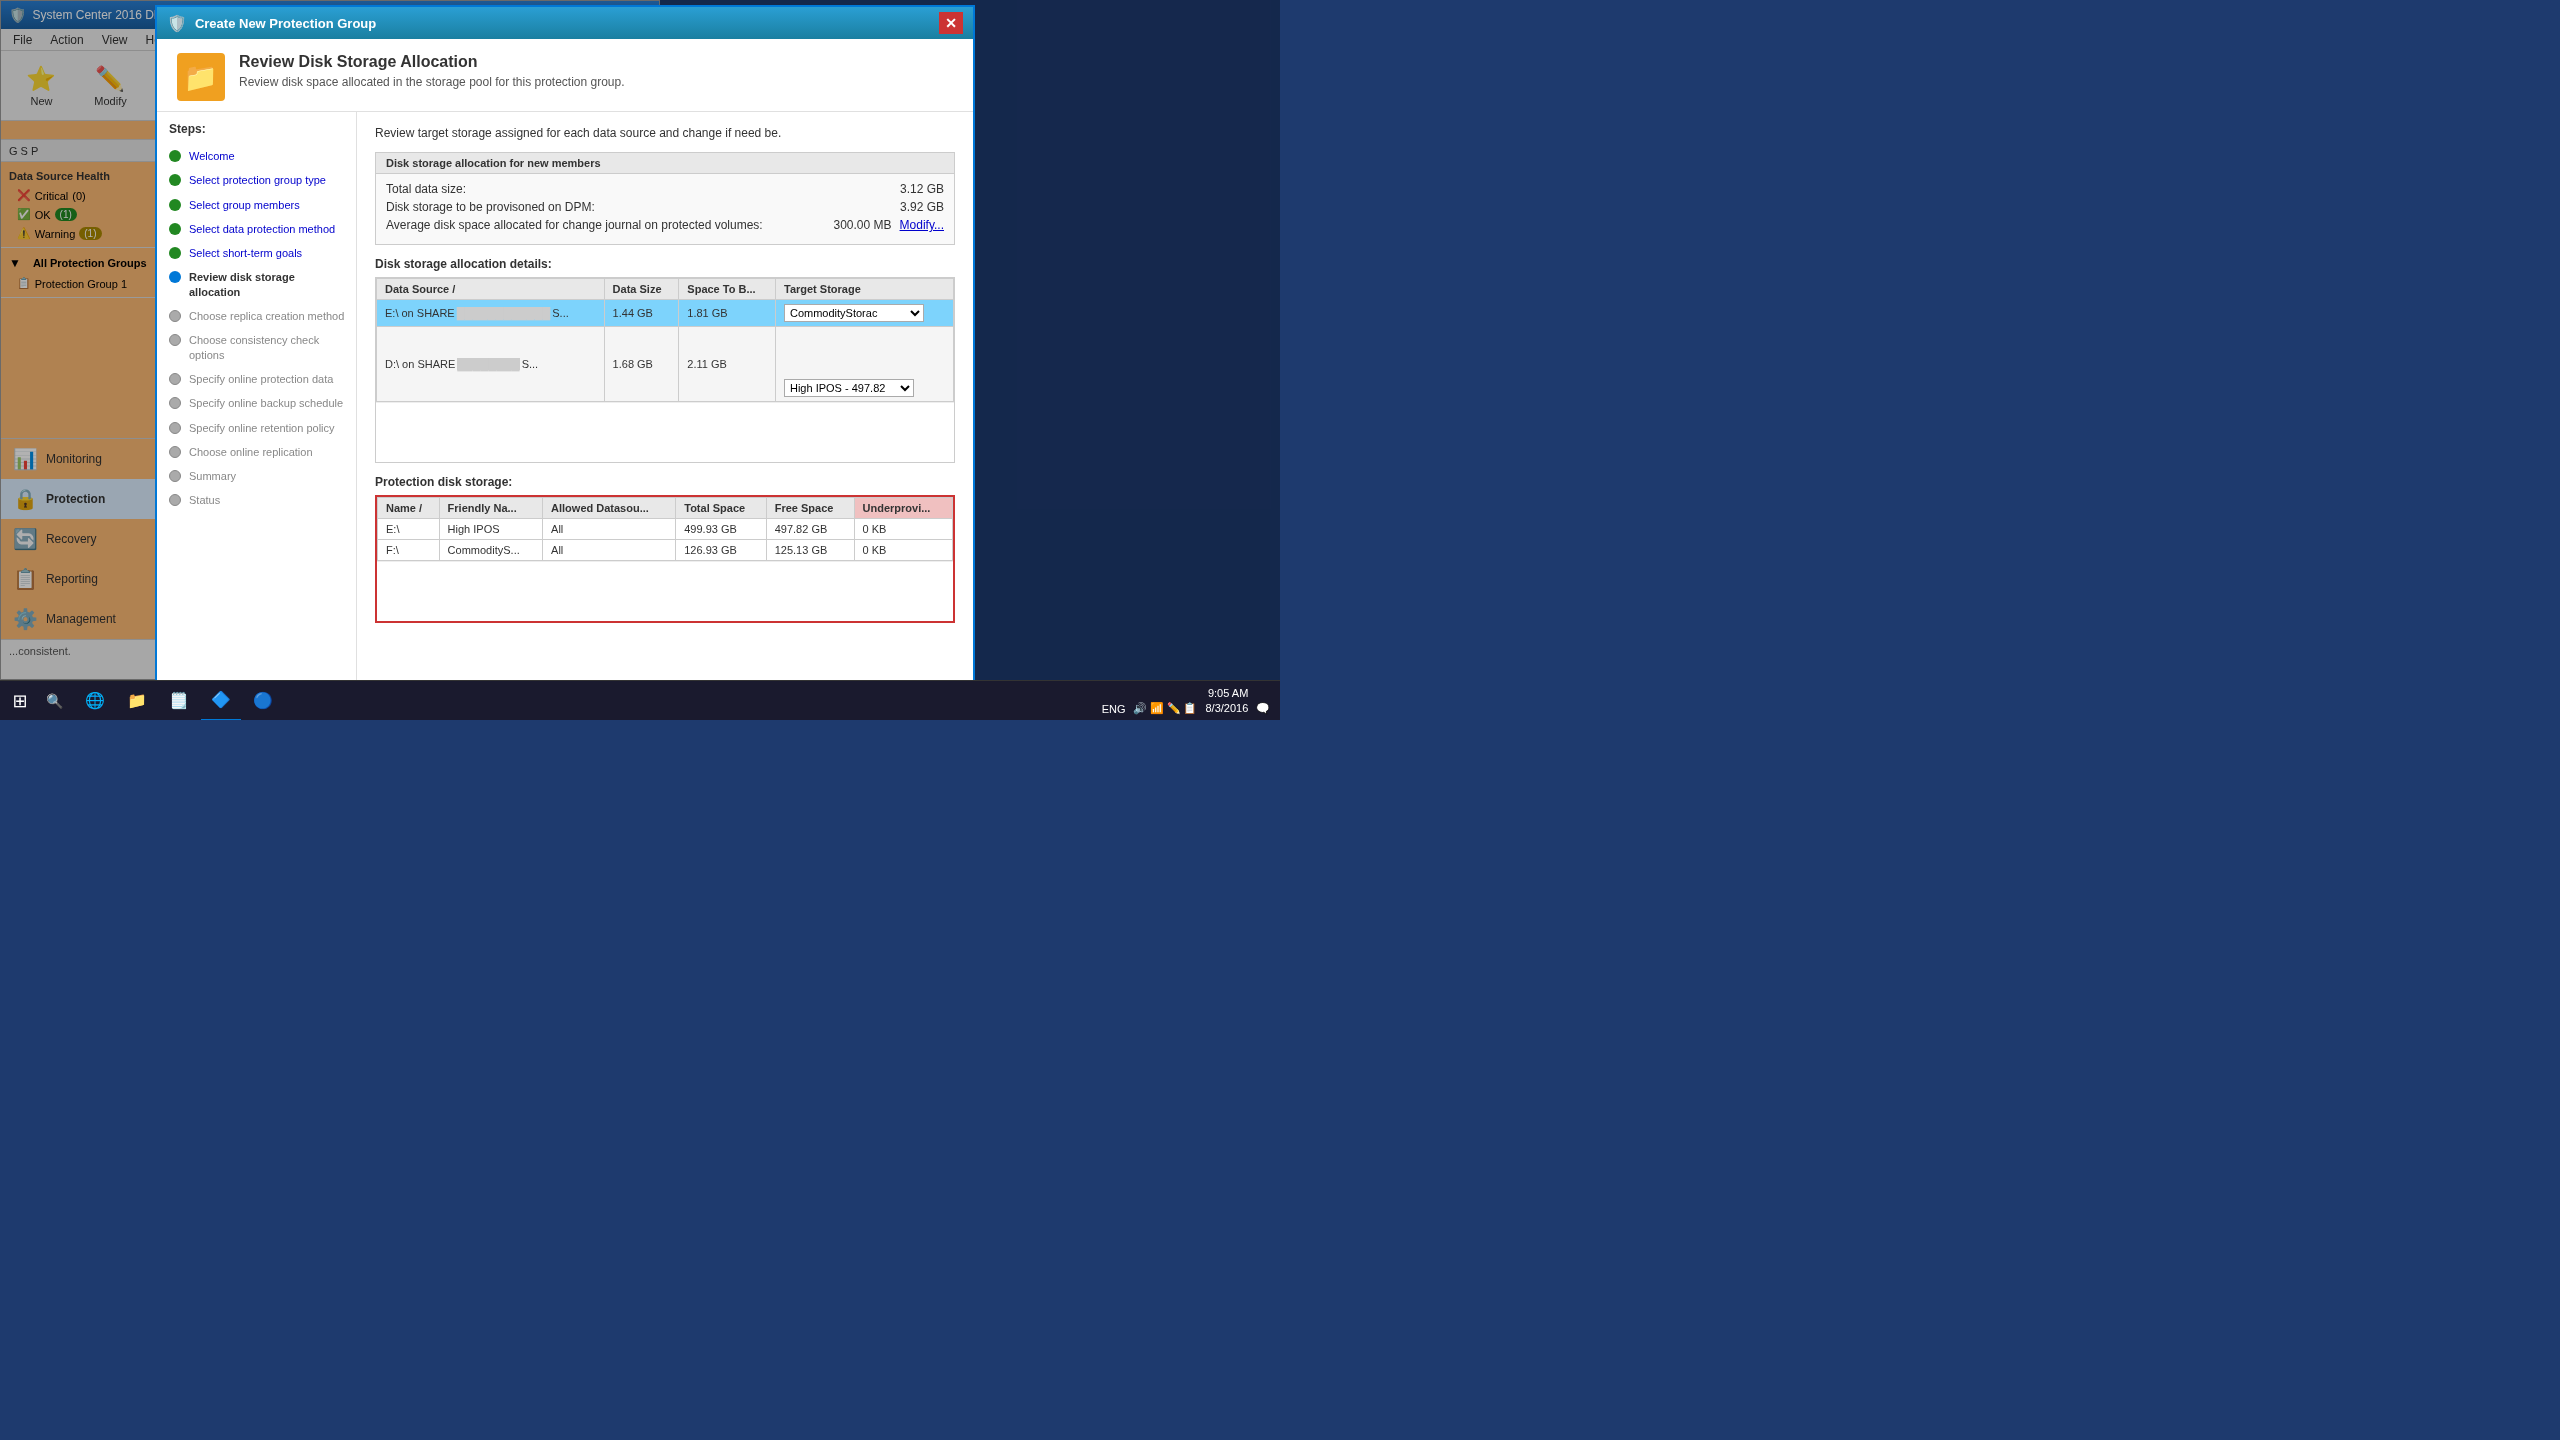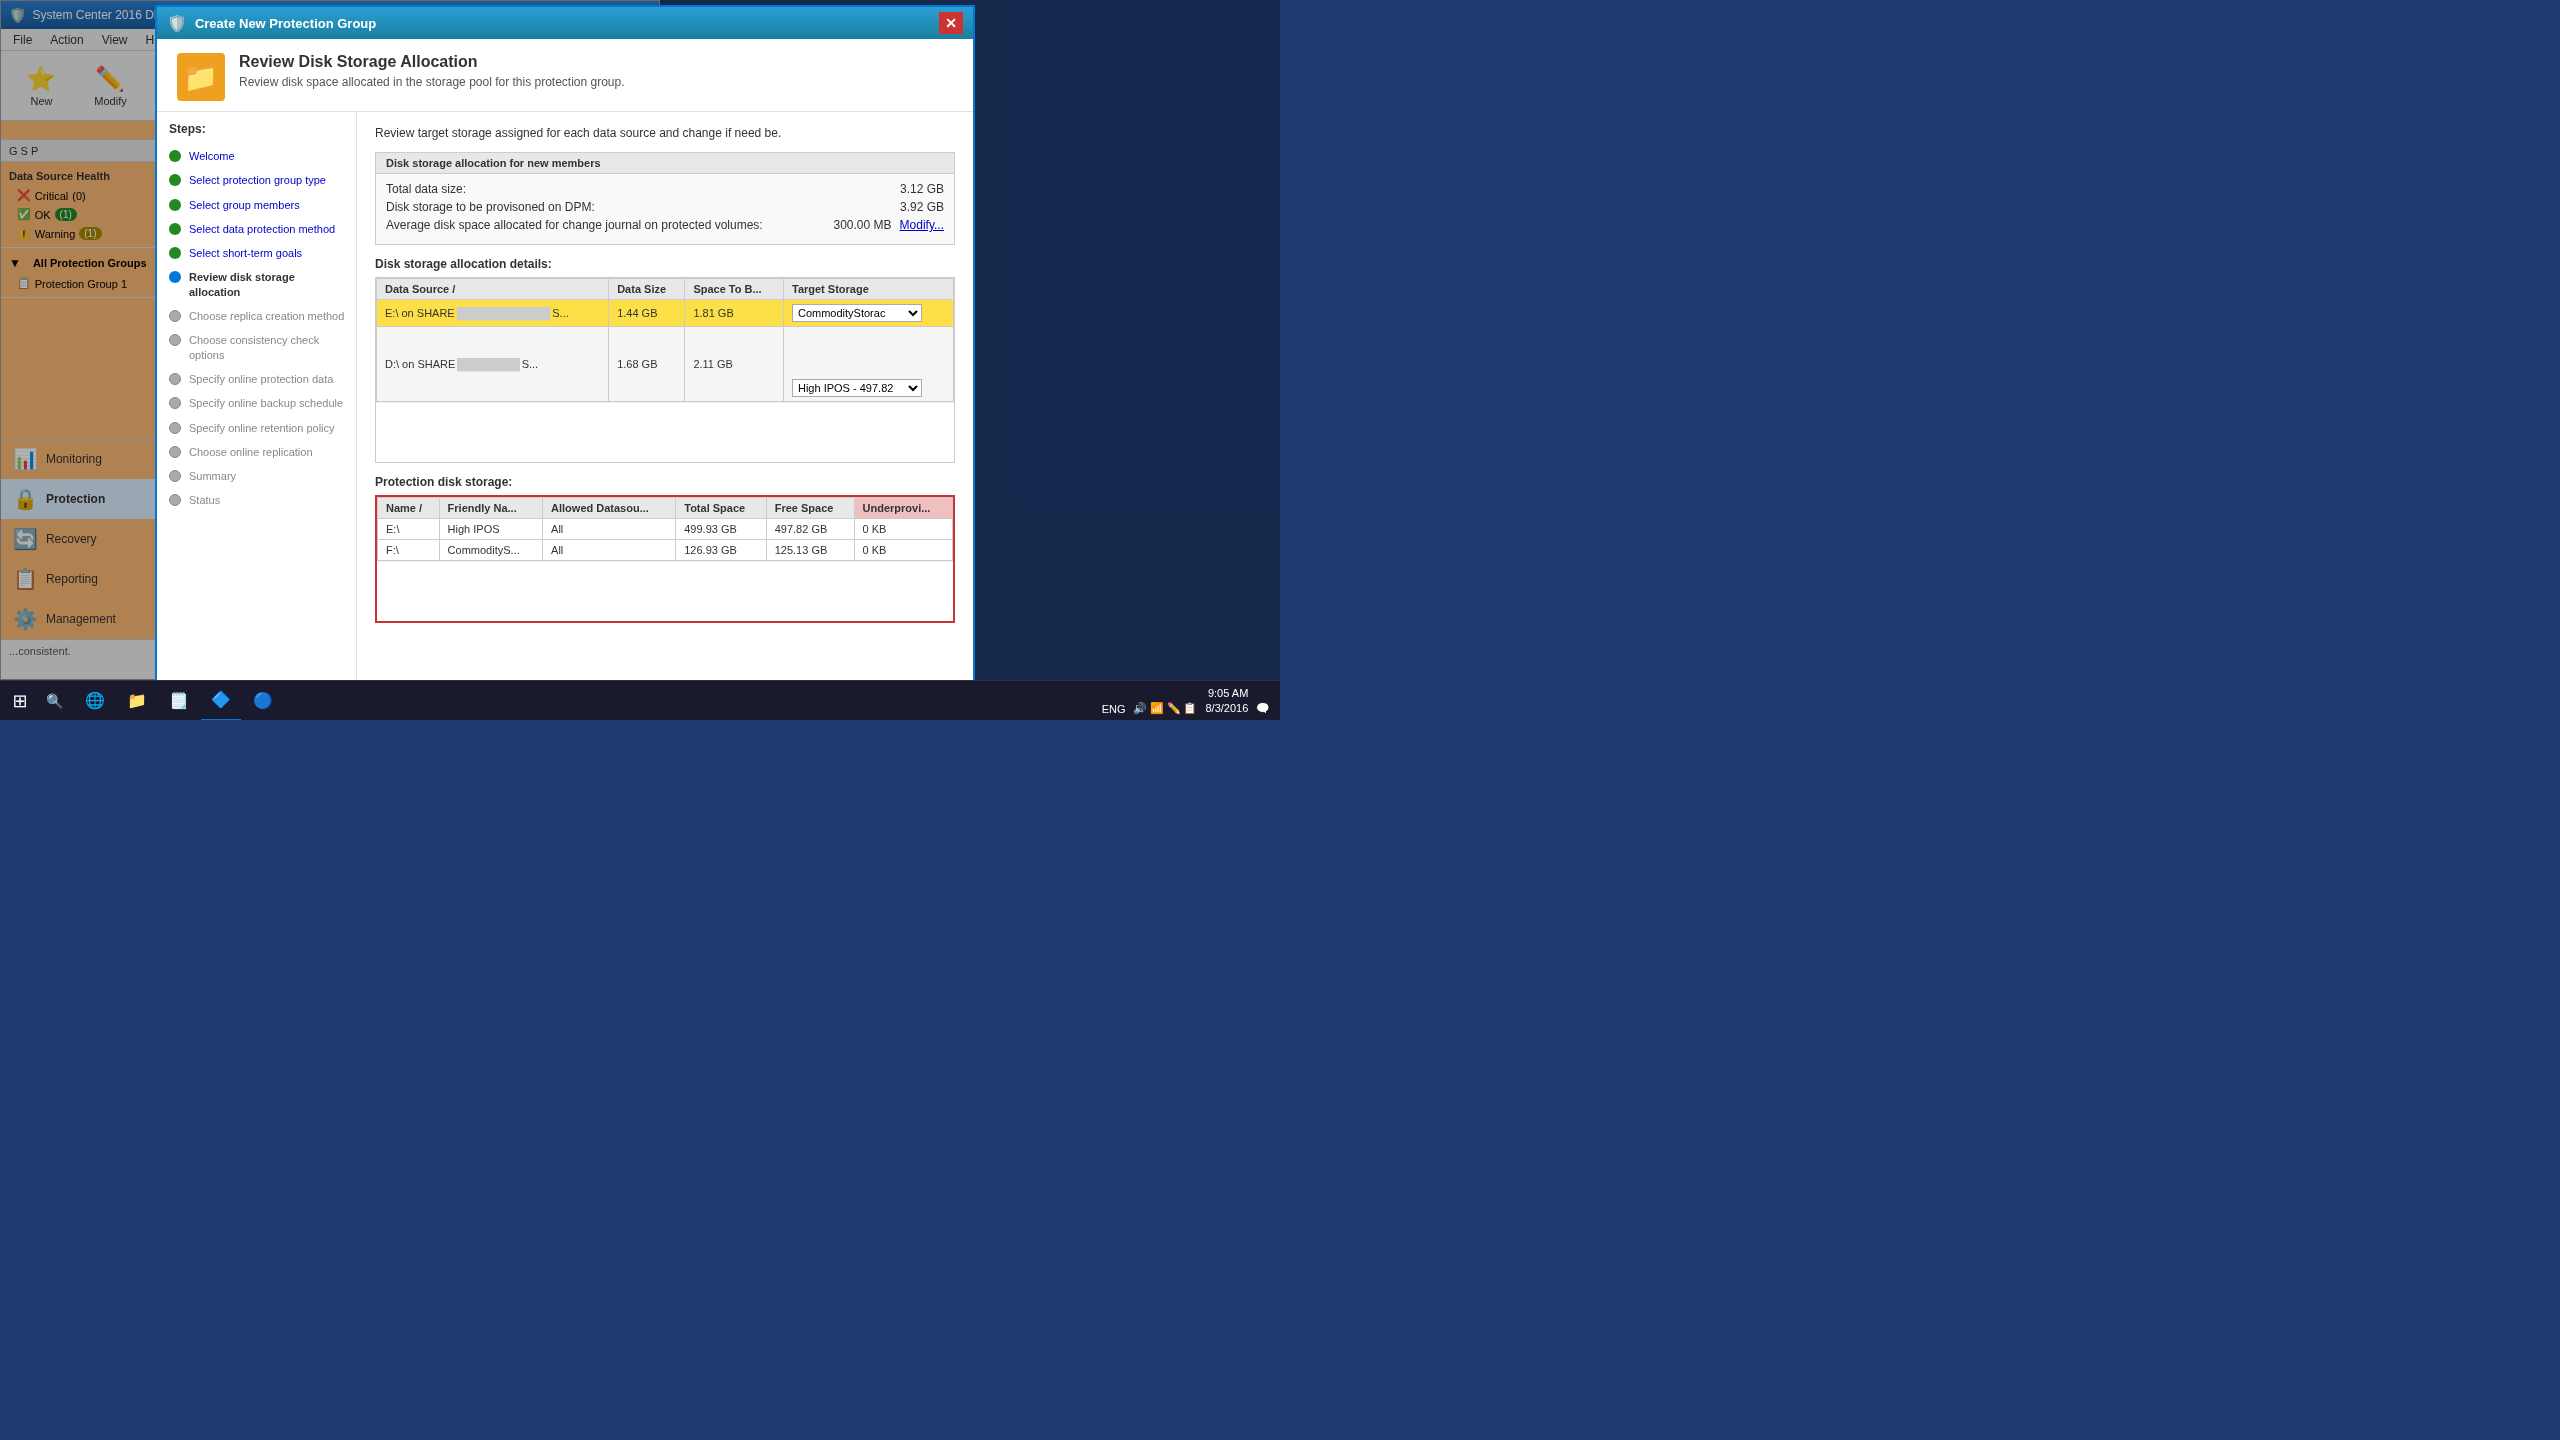--- a/index.html
+++ b/index.html
@@ -461,21 +461,21 @@
       border: 1px solid #ccc;
       padding: 4px 8px;
       text-align: left;
       font-weight: bold;
       color: #333;
     }
     .data-table td {
       border: 1px solid #ccc;
       padding: 4px 8px;
       color: #333;
-      background: #fde047;
+      background: #7dd3fc;
     }
     .data-table tr:nth-child(even) td { background: #f5f5f5; }
     .data-table select {
       width: 100%;
       font-size: 11px;
       border: 1px solid #aaa;
       background: white;
       padding: 1px;
     }
 
@@ -837,21 +837,21 @@
               <th>Space To B...</th>
               <th>Target Storage</th>
             </tr>
           </thead>
           <tbody>
             <tr>
               <td>E:\ on  SHARE<span style="background:#ccc; color:#ccc; margin:0 2px;">████████████</span>S...</td>
               <td>1.44 GB</td>
               <td>1.81 GB</td>
               <td>
-                <select style="font-size:11px; width:130px;">
+                <select style="font-size:11px; width:140px;">
                   <option>CommodityStorac</option>
                 </select>
               </td>
             </tr>
             <tr>
               <td>D:\ on  SHARE<span style="background:#ccc; color:#ccc; margin:0 2px;">████████</span>S...</td>
               <td>1.68 GB</td>
               <td>2.11 GB</td>
               <td>
                 <select style="font-size:11px; width:130px;margin-top:48px;">

